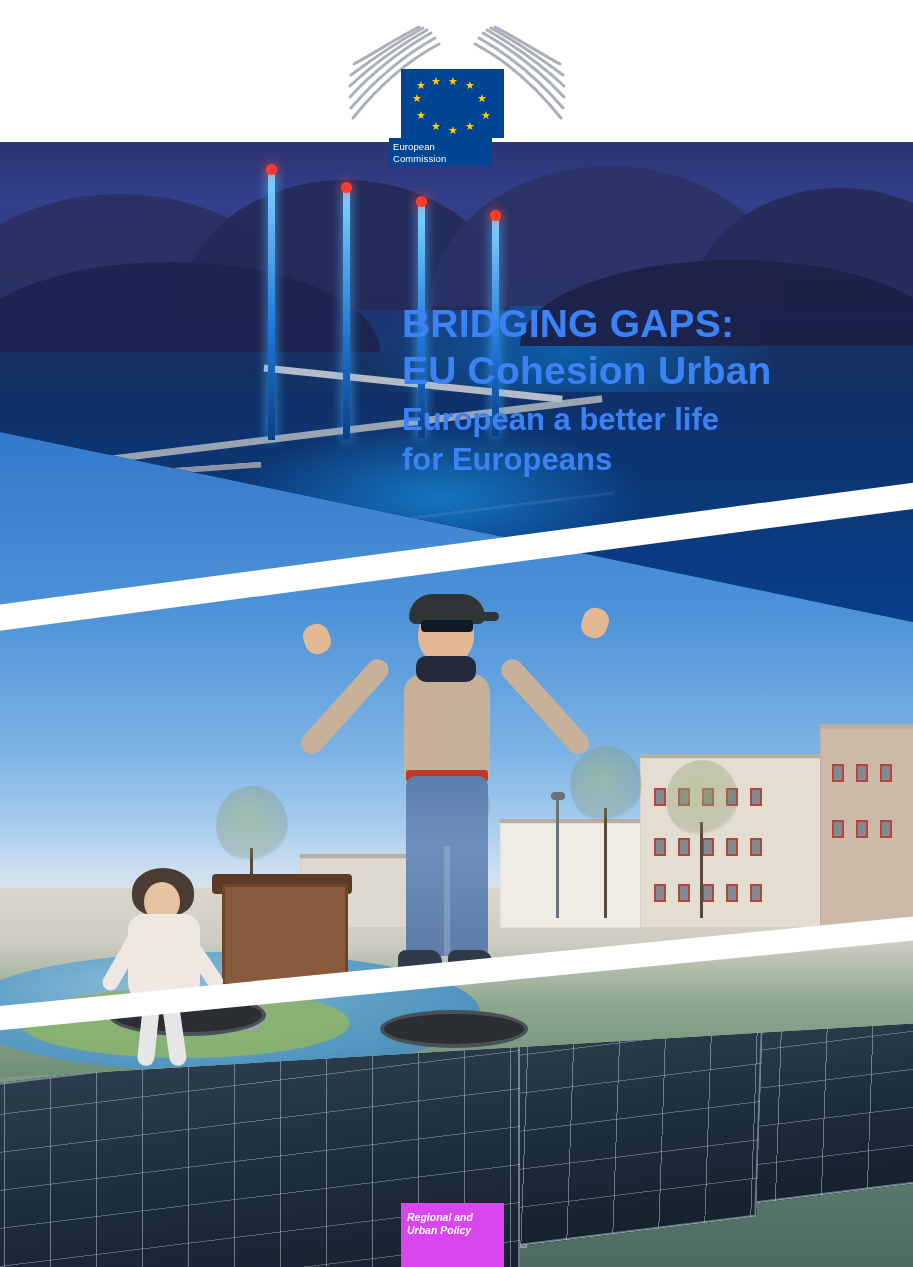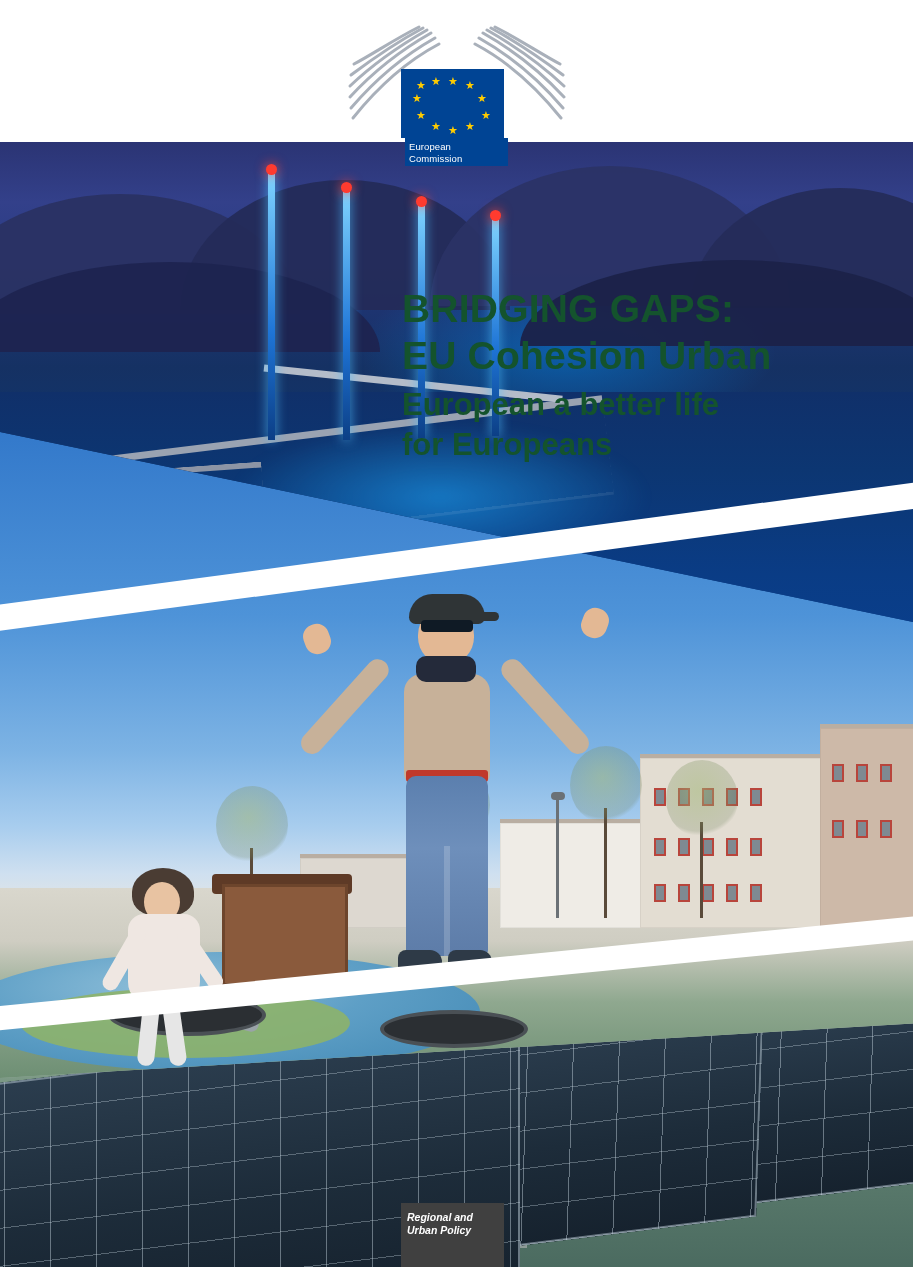--- a/index.html
+++ b/index.html
@@ -56,21 +56,21 @@
     inset: 0;
   }
   .ec-stars span {
     position: absolute;
     color: #ffcc00;
     font-size: 11px;
     line-height: 11px;
   }
   .ec-wordmark {
     position: absolute;
-    left: 58px;
+    left: 42px;
     top: 116px;
     width: 103px;
     height: 28px;
     background: #004494;
     color: #ffffff;
     font-size: 9.5px;
     line-height: 11.5px;
     padding: 3px 0 0 4px;
     box-sizing: border-box;
     letter-spacing: .1px;
@@ -175,24 +175,24 @@
   }
   .p1 { left: 268px; top: 30px;  height: 268px; }
   .p2 { left: 343px; top: 48px;  height: 250px; }
   .p3 { left: 418px; top: 62px;  height: 234px; }
   .p4 { left: 492px; top: 76px;  height: 218px; }
 
   
   .title-block {
     position: absolute;
     left: 402px;
-    top: 285px;
+    top: 300px;
     width: 470px;
     z-index: 30;
-    color: #14532d;
+    color: #3b82f6;
   }
   .title-main {
     font-size: 39px;
     font-weight: bold;
     line-height: 47px;
     letter-spacing: .2px;
     margin: 0;
   }
   .title-sub {
     font-size: 31px;
@@ -406,21 +406,21 @@
   .div-1 { top: 610px; height: 26px; transform: rotate(-7.6deg); transform-origin: left center; }
   .div-2 { top: 1010px; height: 24px; transform: rotate(-5.6deg); transform-origin: left center; }
 
   
   .footer-badge {
     position: absolute;
     left: 401px;
     top: 1203px;
     width: 103px;
     height: 64px;
-    background: #404040;
+    background: #d946ef;
     color: #ffffff;
     z-index: 50;
     padding: 8px 0 0 6px;
     box-sizing: border-box;
     font-style: italic;
     font-size: 10.5px;
     line-height: 13px;
     font-weight: bold;
   }
 </style>

